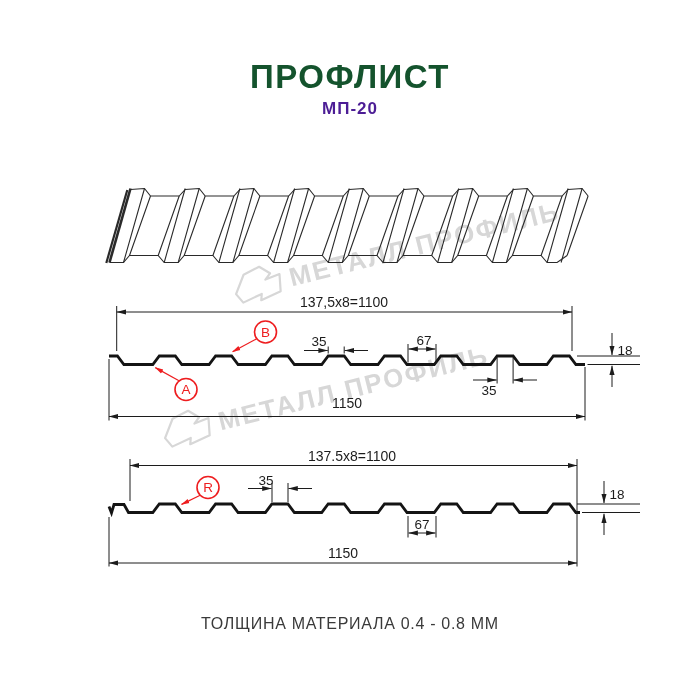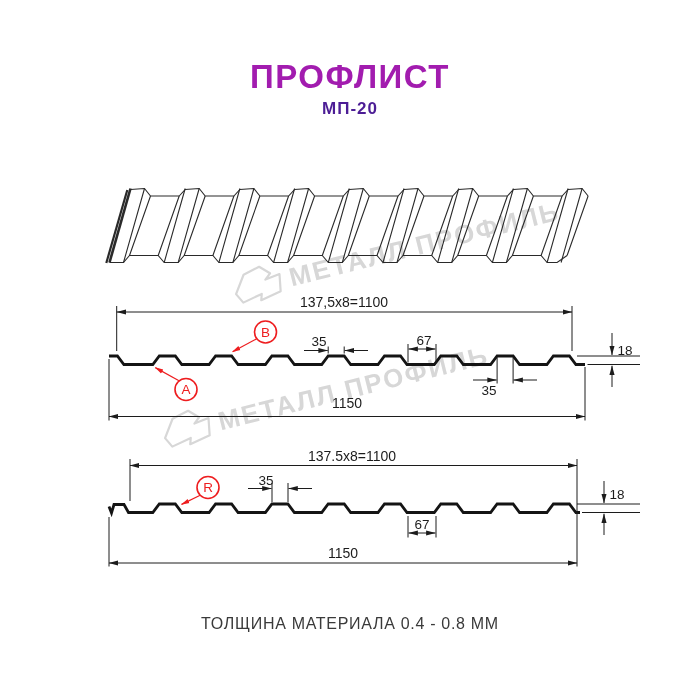--- a/index.html
+++ b/index.html
@@ -1,19 +1,19 @@
 <!DOCTYPE html>
 <html><head>
 <meta charset="utf-8">
 <style>
   html,body{margin:0;padding:0;background:#ffffff;}
   #stage{position:relative;width:700px;height:700px;background:#fff;overflow:hidden;
          font-family:"Liberation Sans", sans-serif;}
   .title{position:absolute;left:0;top:58px;width:700px;text-align:center;
-         font-size:33px;font-weight:800;letter-spacing:1.5px;color:#a21caf;}
+         font-size:33px;font-weight:800;letter-spacing:1.5px;color:#14532d;}
   .subtitle{position:absolute;left:0;top:99px;width:700px;text-align:center;
          font-size:17px;font-weight:600;letter-spacing:1px;color:#4c1d95;}
   .footer{position:absolute;left:0;top:615px;width:700px;text-align:center;
          font-size:16px;font-weight:500;letter-spacing:.7px;color:#3a3a3a;}
   svg{position:absolute;left:0;top:0;}
   text{font-family:"Liberation Sans", sans-serif;fill:#1c1c1c;}
   .dim{font-size:14px;}
   .dims{font-size:13.5px;}
   .red{fill:#ee1d1f;}
   .wmtext{font-size:26px;font-weight:bold;letter-spacing:2px;fill:#d7d7d7;}

